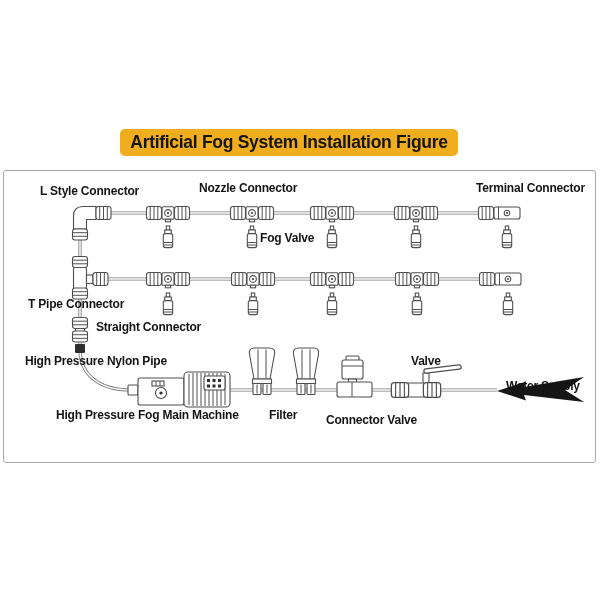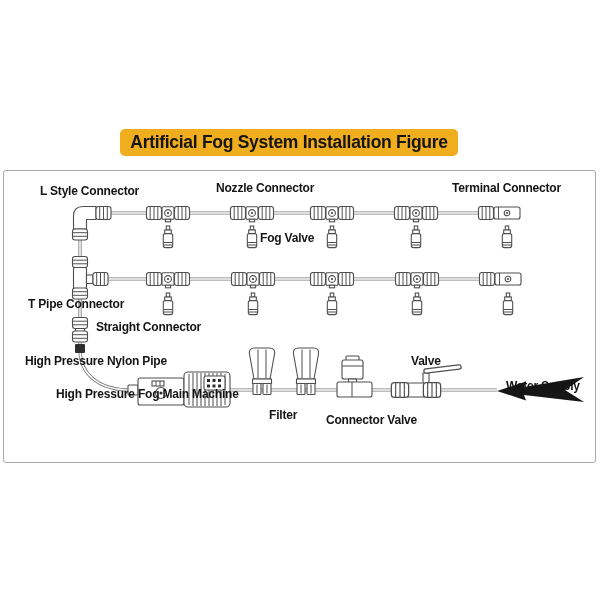--- a/index.html
+++ b/index.html
@@ -188,23 +188,23 @@
     <line x1="426" y1="371" x2="459" y2="367" stroke="#ffffff" stroke-width="3" stroke-linecap="round"></line>
     <rect class="comp" x="407" y="383" width="18" height="14" rx="1.5"></rect>
     <use href="#nutH" transform="translate(400,390) scale(1.15)"></use>
     <use href="#nutH" transform="translate(432,390) scale(1.15)"></use>
   </g>
 
   <polygon points="497,391 526,381.5 524,387 584,377 565,390 584,402 524,395 526,400.5" fill="#161616"></polygon>
 </svg>
 
 <div class="lbl" style="left:40px;top:184px">L Style Connector</div>
-<div class="lbl" style="left:216px;top:181px">Nozzle Connector</div>
-<div class="lbl" style="left:452px;top:181px">Terminal Connector</div>
+<div class="lbl" style="left:199px;top:181px">Nozzle Connector</div>
+<div class="lbl" style="left:476px;top:181px">Terminal Connector</div>
 <div class="lbl" style="left:260px;top:231px">Fog Valve</div>
 <div class="lbl" style="left:28px;top:297px">T Pipe Connector</div>
 <div class="lbl" style="left:96px;top:320px">Straight Connector</div>
 <div class="lbl" style="left:25px;top:354px">High Pressure Nylon Pipe</div>
-<div class="lbl" style="left:56px;top:387px">High Pressure Fog Main Machine</div>
+<div class="lbl" style="left:56px;top:408px">High Pressure Fog Main Machine</div>
 <div class="lbl" style="left:269px;top:408px">Filter</div>
 <div class="lbl" style="left:326px;top:413px">Connector Valve</div>
 <div class="lbl" style="left:411px;top:354px">Valve</div>
 <div class="lbl" style="left:506px;top:379px">Water Supply</div>
 
 </body></html>

